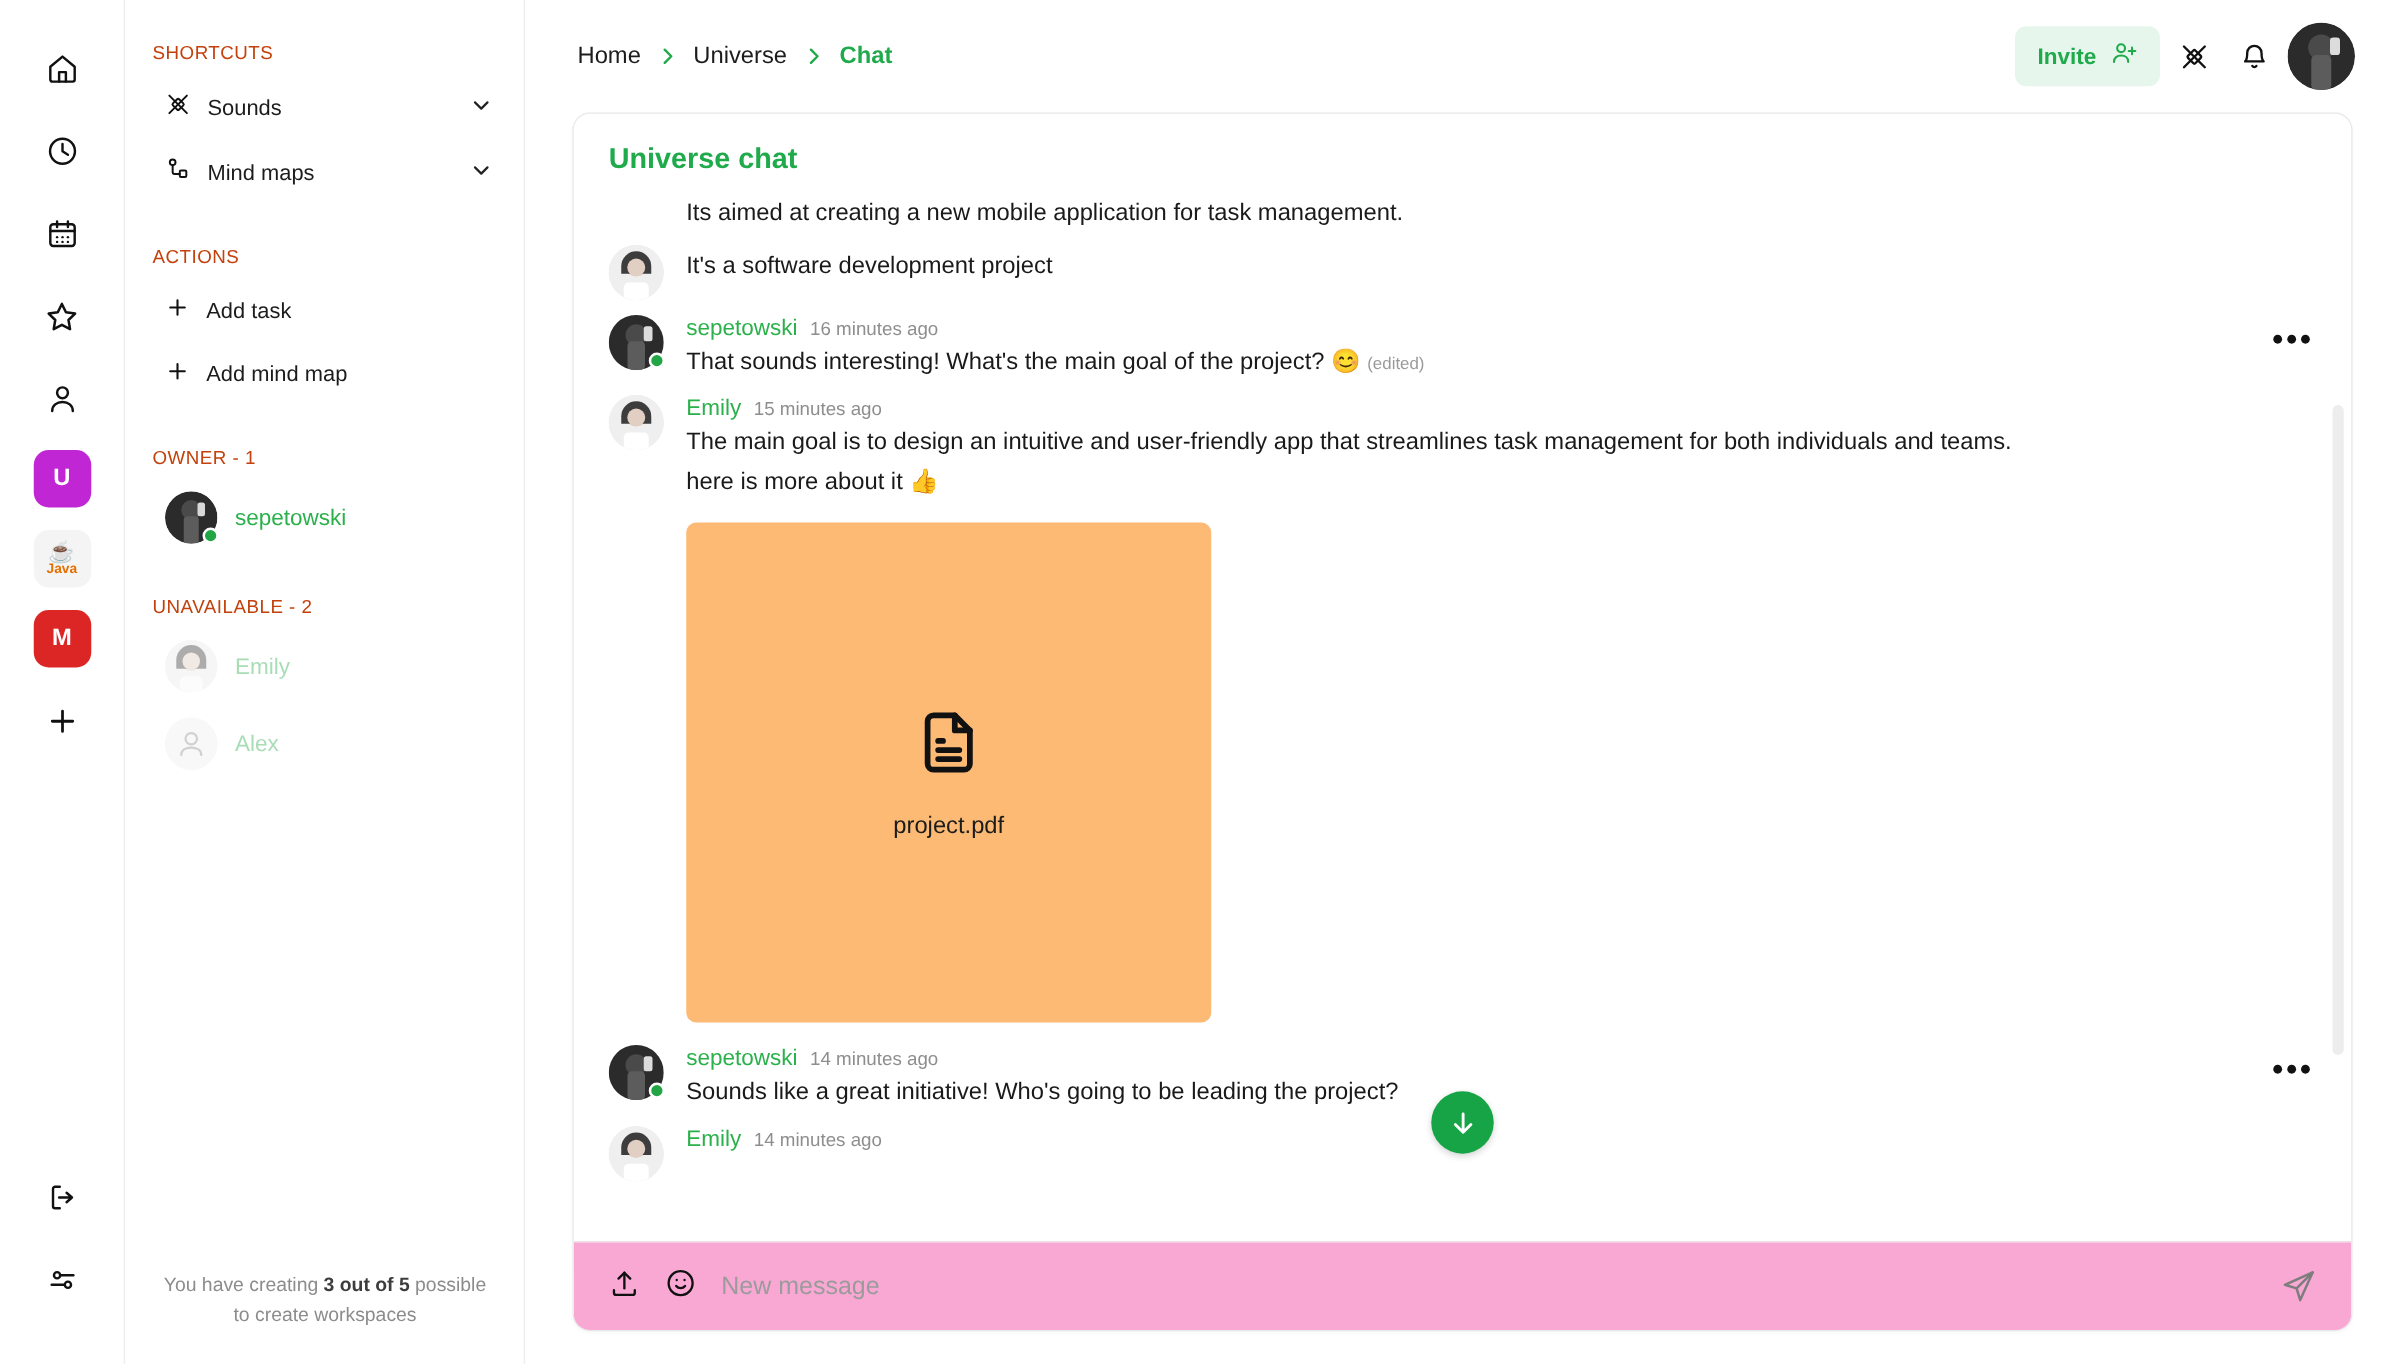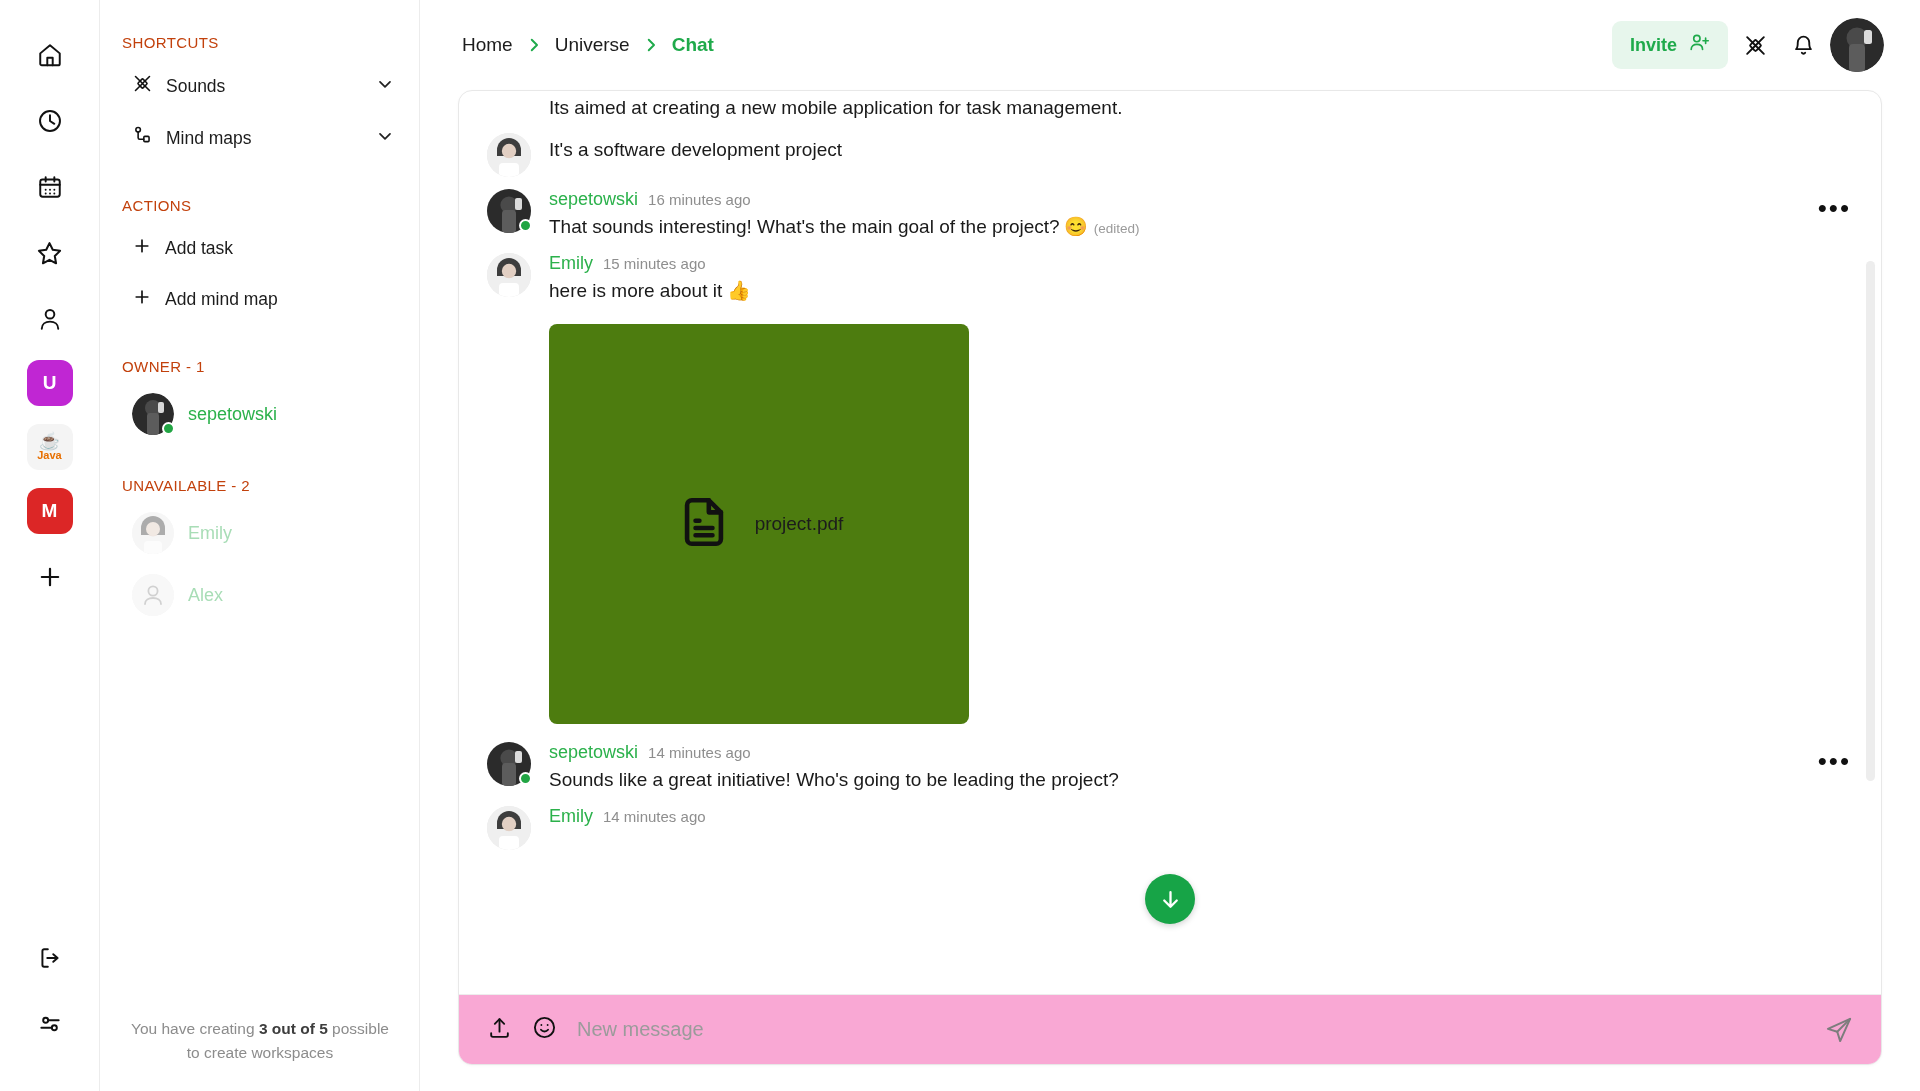--- a/index.html
+++ b/index.html
@@ -126,22 +126,22 @@
   .m-head { display: flex; align-items: baseline; gap: 10px; }
   .m-user { font-size: 18px; color: #2bb14b; cursor: pointer; }
   .m-time { font-size: 15px; color: #8e8e8e; }
   .m-text { font-size: 19px; color: #1a1a1a; line-height: 1.55; padding-top: 2px; }
   .m-edited { font-size: 13.5px; color: #9a9a9a; }
   .dots {
     position: absolute; right: 2px; top: 16px; font-size: 26px; color: #111;
     letter-spacing: 2px; cursor: pointer; line-height: 1;
   }
   .file-card {
-    width: 420px; height: 400px; background: #4d7c0f; border-radius: 8px;
-    margin: 18px 0 6px; display: flex; flex-direction: row;
+    width: 420px; height: 400px; background: #fdba74; border-radius: 8px;
+    margin: 18px 0 6px; display: flex; flex-direction: column;
     align-items: center; justify-content: center; gap: 22px; cursor: pointer;
   }
   .file-name { font-size: 19px; color: #1c1c1c; }
   .scroll-dn {
     position: absolute; left: 50%; transform: translateX(-50%);
     bottom: 70px; width: 50px; height: 50px; border-radius: 50%;
     background: #17a447; display: flex; align-items: center;
     justify-content: center; cursor: pointer; z-index: 5;
     box-shadow: 0 2px 6px rgba(0,0,0,.18);
   }
@@ -416,20 +416,23 @@
               <rect x="34" y="12" width="8" height="14" rx="2.5" fill="#dcdcdc"></rect>
             </g>
           </svg>
         </div>
       </div>
     </div>
 
     <div class="card-wrap">
       <div class="chat-card">
 
+        <div class="chat-head">
+          <div class="chat-title">Universe chat</div>
+        </div>
 
         <div class="msgs">
 
           <div class="msg cont">
             <span class="m-ava" style="visibility:hidden"></span>
             <div class="m-body">
               <div class="m-text">Its aimed at creating a new mobile application for task management.</div>
             </div>
           </div>
 
@@ -500,20 +503,21 @@
                   <circle cx="22" cy="18" r="7.2" fill="#e2cfc3"></circle>
                   <rect x="12" y="30" width="20" height="14" rx="4" fill="#fff"></rect>
                 </g>
               </svg>
             </span>
             <div class="m-body">
               <div class="m-head">
                 <span class="m-user">Emily</span>
                 <span class="m-time">15 minutes ago</span>
               </div>
+              <div class="m-text">The main goal is to design an intuitive and user-friendly app that streamlines task management for both individuals and teams.</div>
               <div class="m-text">here is more about it 👍</div>
 
               <div class="file-card">
                 <span>
                   <svg width="58" height="58" viewBox="0 0 24 24" fill="none" stroke="#111" stroke-width="1.9" stroke-linecap="round" stroke-linejoin="round">
                       <path d="M14 3H7a2 2 0 0 0-2 2v14a2 2 0 0 0 2 2h10a2 2 0 0 0 2-2V8z"></path>
                       <path d="M14 3v5h5"></path>
                       <path d="M8.5 11.5h1.6M8.5 14.5h7M8.5 17.5h7"></path>
                     </svg>
                 </span>

